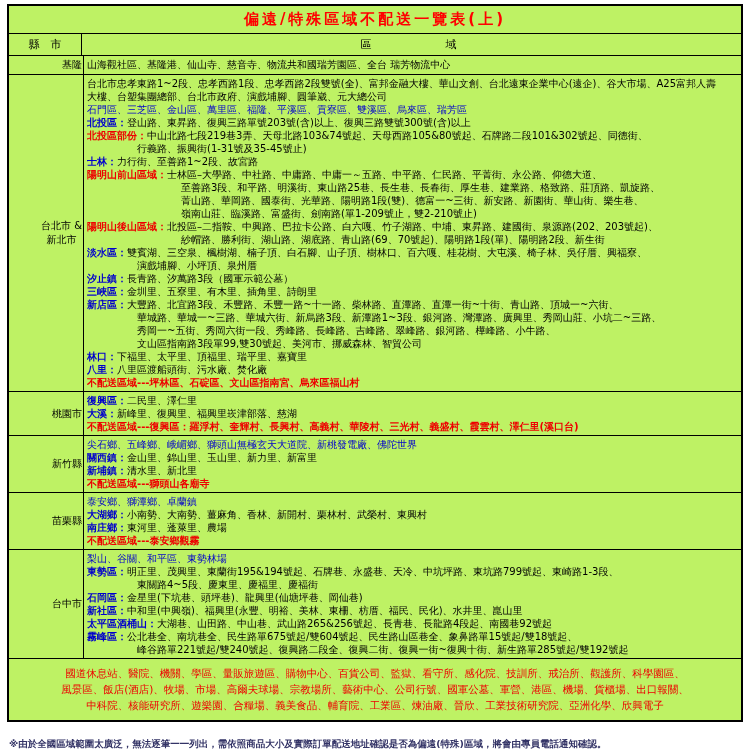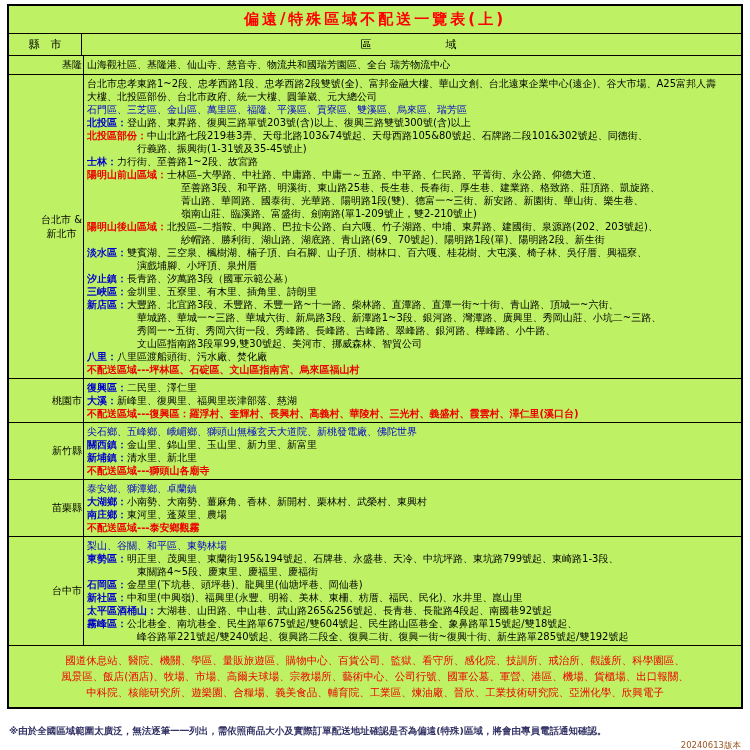--- a/index.html
+++ b/index.html
@@ -46,40 +46,41 @@
           <div class="region-cell">
             <div class="line"><span class="c-k">山海觀社區、基隆港、仙山寺、慈音寺、物流共和國瑞芳園區、全台 瑞芳物流中心</span></div>
           </div>
         </div>
         <div class="county-row">
           <div class="county-cell">
             <div>台北市 &amp;<br>新北市</div>
           </div>
           <div class="region-cell">
             <div class="line"><span class="c-k">台北市忠孝東路1~2段、忠孝西路1段、忠孝西路2段雙號(全)、富邦金融大樓、華山文創、台北遠東企業中心(遠企)、谷大市場、A25富邦人壽</span></div>
-            <div class="line"><span class="c-k">大樓、北投區部份、台北市政府、統一大樓、圓筆崴、元大總公司</span></div>
+            <div class="line"><span class="c-k">大樓、台塑集團總部、台北市政府、演戲埔腳、圓筆崴、元大總公司</span></div>
             <div class="line"><span class="c-b">石門區、三芝區、金山區、萬里區、福隆、平溪區、貢寮區、雙溪區、烏來區、瑞芳區</span></div>
             <div class="line"><span class="c-b lbl">北投區：</span><span class="c-k">登山路、東昇路、復興三路單號203號(含)以上、復興三路雙號300號(含)以上</span></div>
             <div class="line"><span class="c-r lbl">北投區部份：</span><span class="c-k">中山北路七段219巷3弄、天母北路103&amp;74號起、天母西路105&amp;80號起、石牌路二段101&amp;302號起、同德街、</span></div>
             <div class="line ind1"><span class="c-k">行義路、振興街(1-31號及35-45號止)</span></div>
             <div class="line"><span class="c-b lbl">士林：</span><span class="c-k">力行街、至善路1~2段、故宮路</span></div>
             <div class="line"><span class="c-r lbl">陽明山前山區域：</span><span class="c-k">士林區–大學路、中社路、中庸路、中庸一～五路、中平路、仁民路、平菁街、永公路、仰德大道、</span></div>
             <div class="line ind2"><span class="c-k">至善路3段、和平路、明溪街、東山路25巷、長生巷、長春街、厚生巷、建業路、格致路、莊頂路、凱旋路、</span></div>
             <div class="line ind2"><span class="c-k">菁山路、華岡路、國泰街、光華路、陽明路1段(雙)、德富一~三街、新安路、新園街、華山街、樂生巷、</span></div>
             <div class="line ind2"><span class="c-k">嶺南山莊、臨溪路、富盛街、劍南路(單1-209號止，雙2-210號止)</span></div>
             <div class="line"><span class="c-r lbl">陽明山後山區域：</span><span class="c-k">北投區–二指鞍、中興路、巴拉卡公路、白六嘎、竹子湖路、中埔、東昇路、建國街、泉源路(202、203號起)、</span></div>
             <div class="line ind2"><span class="c-k">紗帽路、勝利街、湖山路、湖底路、青山路(69、70號起)、陽明路1段(單)、陽明路2段、新生街</span></div>
             <div class="line"><span class="c-b lbl">淡水區：</span><span class="c-k">雙賓湖、三空泉、楓樹湖、楠子頂、白石腳、山子頂、樹林口、百六嘎、桂花樹、大屯溪、椅子林、吳仔厝、興福寮、</span></div>
             <div class="line ind1"><span class="c-k">演戲埔腳、小坪頂、泉州厝</span></div>
             <div class="line"><span class="c-b lbl">汐止鎮：</span><span class="c-k">長青路、汐萬路3段（國軍示範公墓）</span></div>
             <div class="line"><span class="c-b lbl">三峽區：</span><span class="c-k">金圳里、五寮里、有木里、插角里、詩朗里</span></div>
             <div class="line"><span class="c-b lbl">新店區：</span><span class="c-k">大豐路、北宜路3段、禾豐路、禾豐一路~十一路、柴林路、直潭路、直潭一街~十街、青山路、頂城一~六街、</span></div>
             <div class="line ind1"><span class="c-k">華城路、華城一~三路、華城六街、新烏路3段、新潭路1~3段、銀河路、灣潭路、廣興里、秀岡山莊、小坑二~三路、</span></div>
             <div class="line ind1"><span class="c-k">秀岡一~五街、秀岡六街一段、秀峰路、長峰路、吉峰路、翠峰路、銀河路、樺峰路、小牛路、</span></div>
             <div class="line ind1"><span class="c-k">文山區指南路3段單99,雙30號起、美河市、挪威森林、智貿公司</span></div>
+            <div class="line"><span class="c-b lbl">林口：</span><span class="c-k">下福里、太平里、頂福里、瑞平里、嘉寶里</span></div>
             <div class="line"><span class="c-b lbl">八里：</span><span class="c-k">八里區渡船頭街、污水廠、焚化廠</span></div>
             <div class="line"><span class="c-r lbl">不配送區域---坪林區、石碇區、文山區指南宮、烏來區福山村</span></div>
           </div>
         </div>
         <div class="county-row">
           <div class="county-cell">
             <div>桃園市</div>
           </div>
           <div class="region-cell">
             <div class="line"><span class="c-b lbl">復興區：</span><span class="c-k">二民里、澤仁里</span></div>

